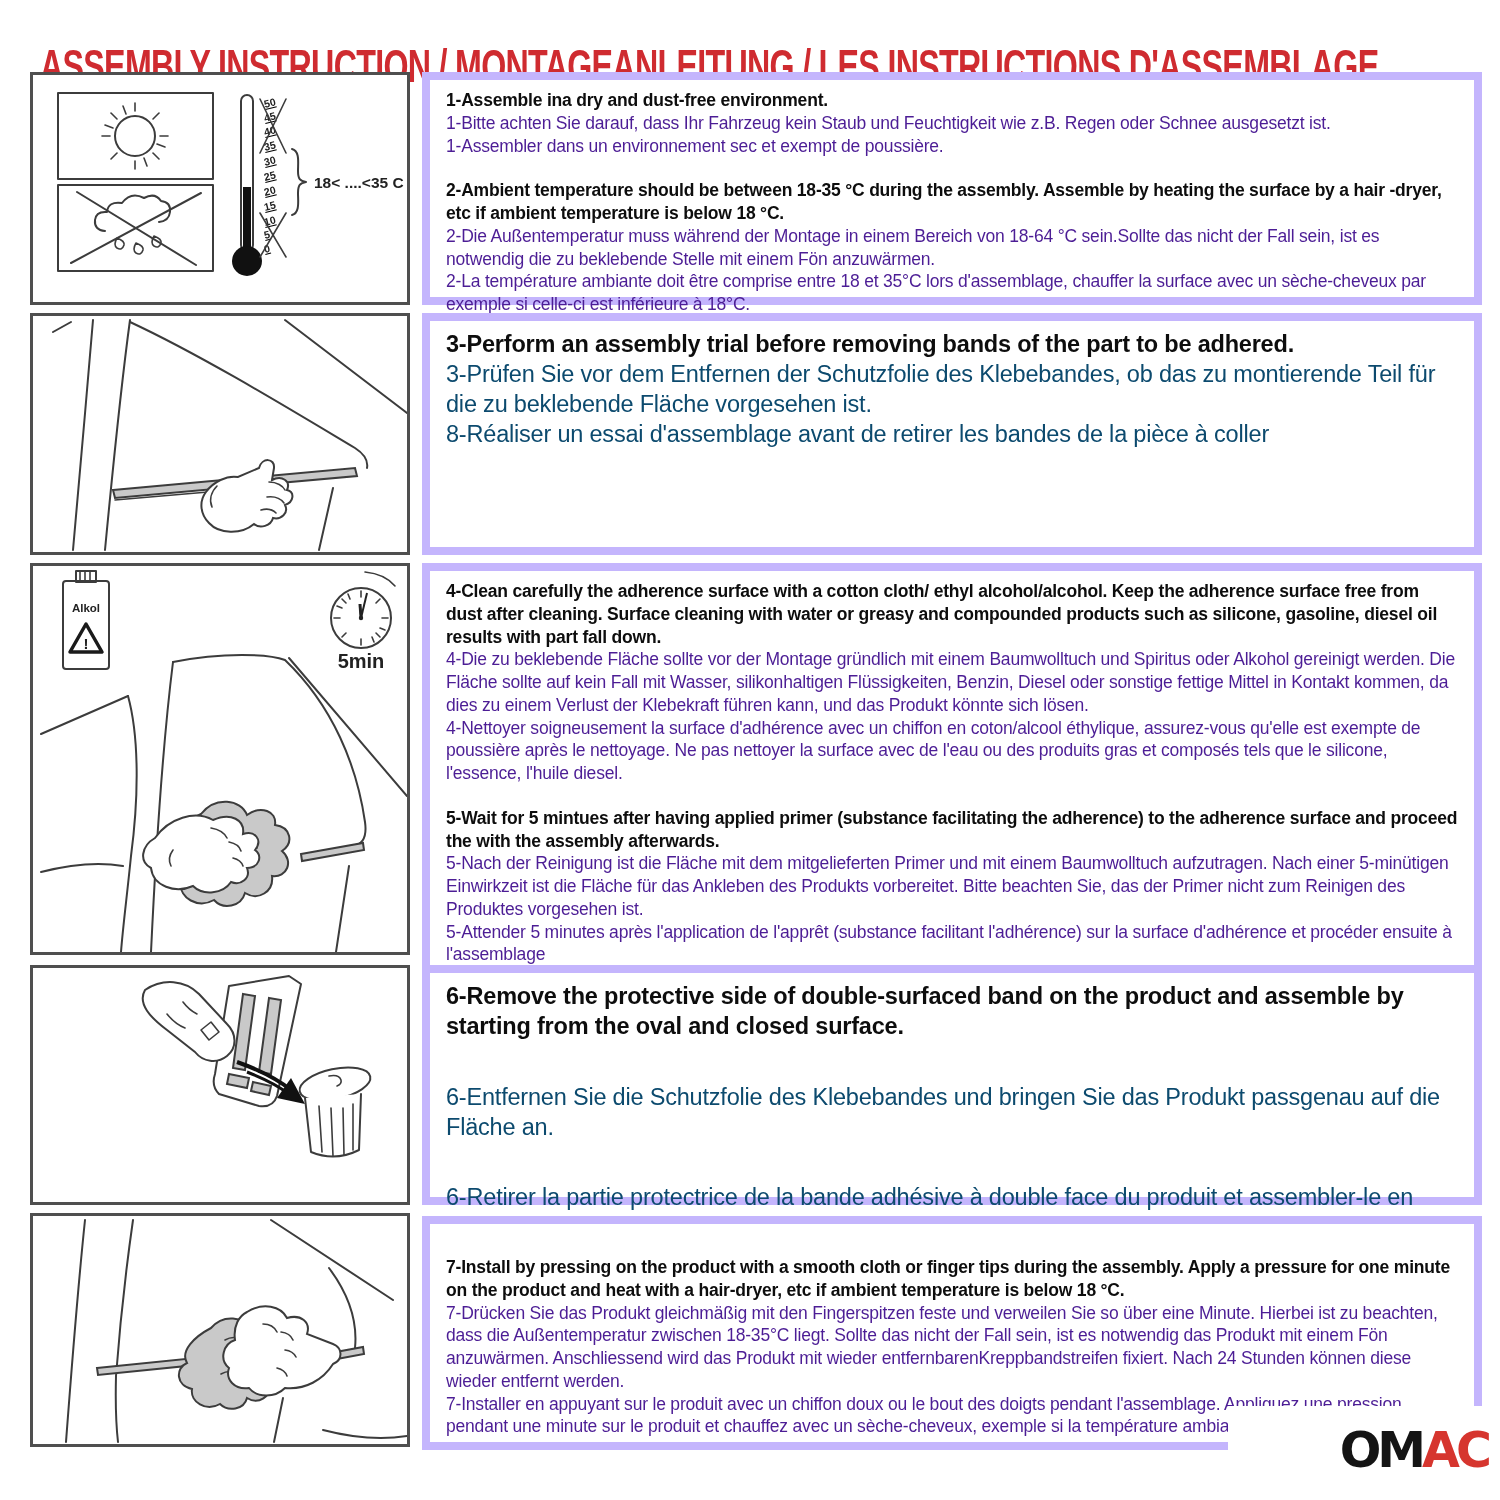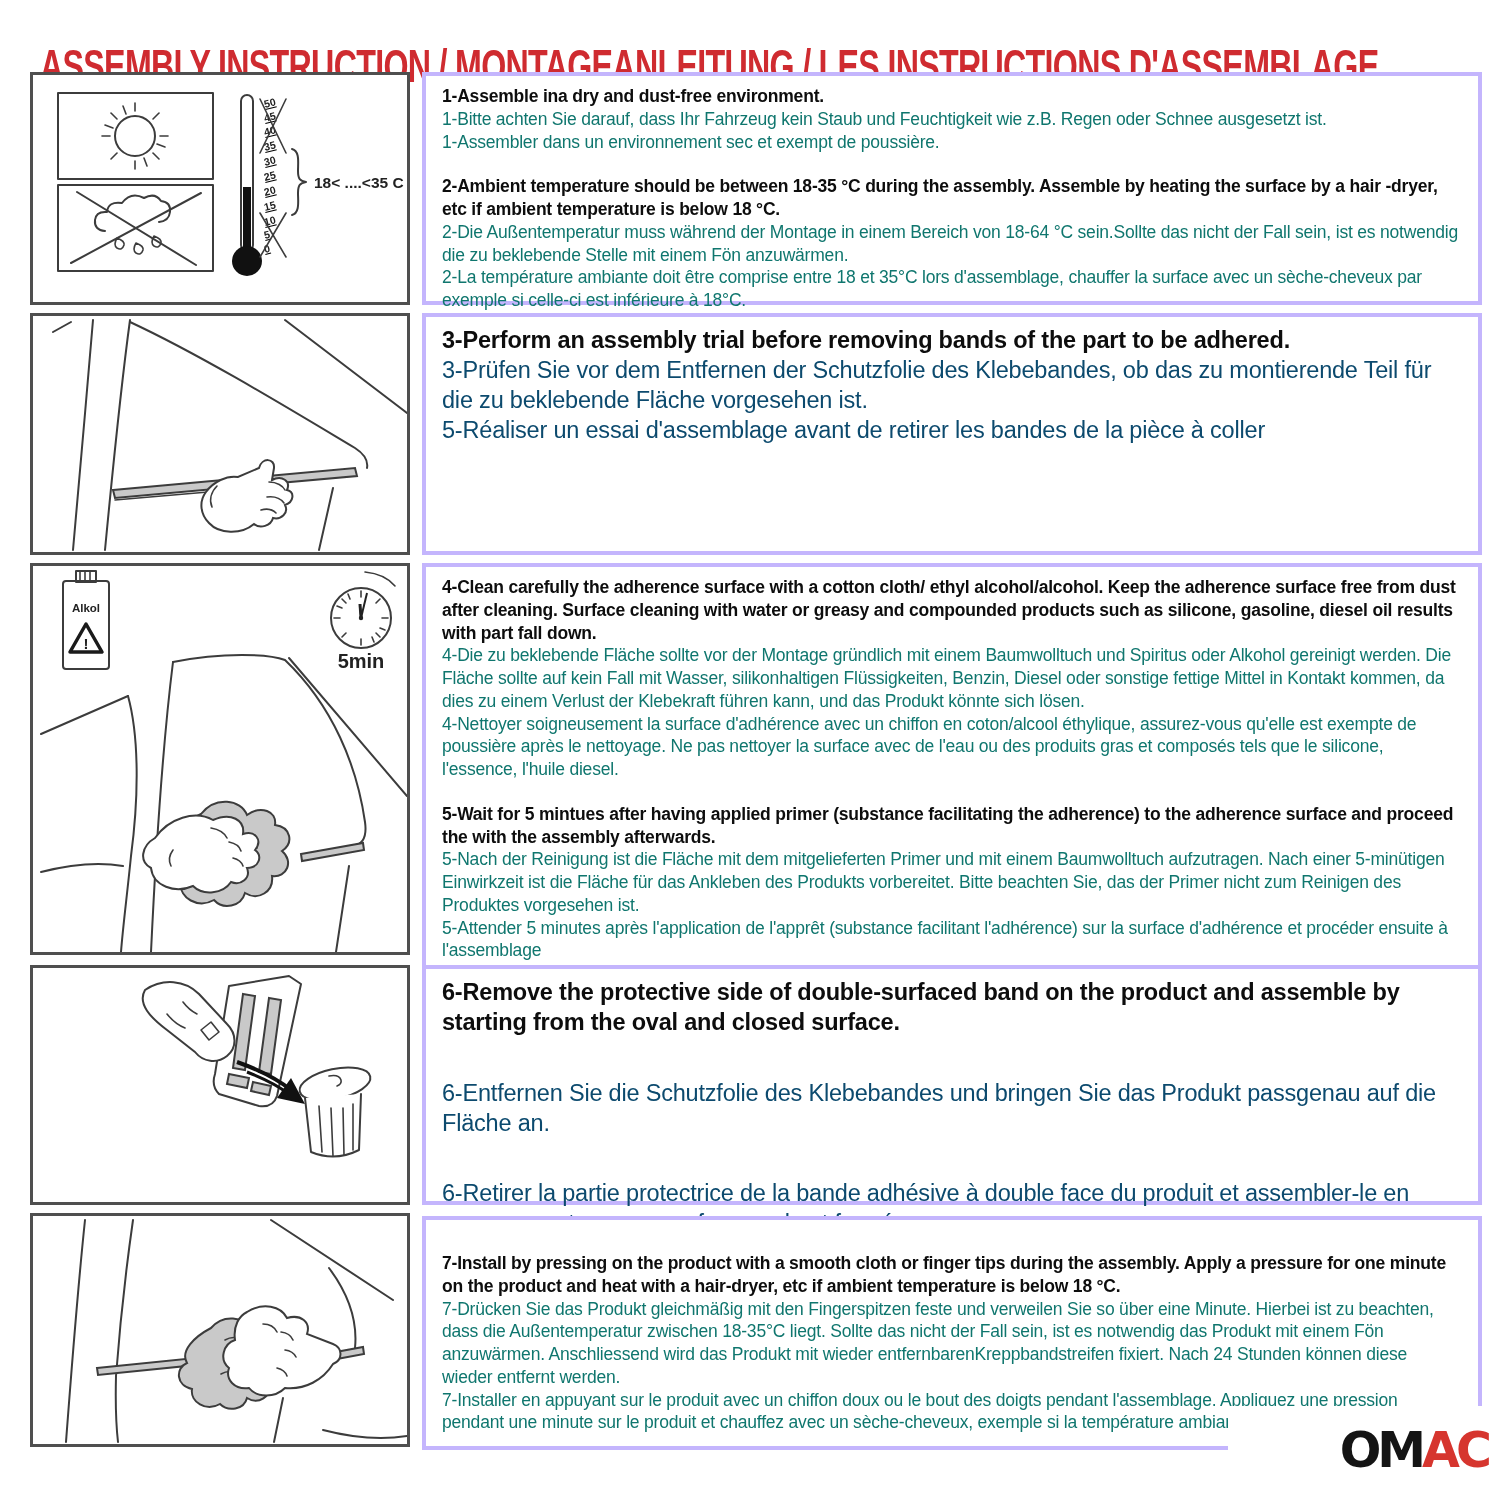--- a/index.html
+++ b/index.html
@@ -7,24 +7,24 @@
 
   .page-title{position:absolute;left:40px;top:8px;white-space:nowrap;
     font-size:46px;font-weight:800;letter-spacing:-1px;color:#cf2b30;
     transform:scaleX(.70);transform-origin:0 50%;}
 
   .figbox{position:absolute;left:30px;width:380px;background:#fff;
     border:3px solid #4f4f4f;box-sizing:border-box;}
   .figbox svg{display:block;width:100%;height:100%;}
 
   .textbox{position:absolute;left:422px;width:1060px;background:#fff;
-    border:4px solid #c4b5fd;box-sizing:border-box;padding:9px 16px;}
+    border:8px solid #c4b5fd;box-sizing:border-box;padding:9px 16px;}
   .textbox.center{display:flex;flex-direction:column;justify-content:flex-start;}
 
-  .textbox p{margin:0;font-size:17.5px;line-height:1.3;color:#0f766e;letter-spacing:-.2px;}
+  .textbox p{margin:0;font-size:17.5px;line-height:1.3;color:#4c1d95;letter-spacing:-.2px;}
   .textbox.sparse p{font-size:23.5px;line-height:1.27;color:#0c4a6e;}
   .textbox p.bold{font-weight:bold;color:#0d0d0d;}
   .textbox p.gap{margin-top:22px;}
 
   .logo{position:absolute;left:1228px;top:1406px;width:260px;height:88px;background:#fff;
     display:flex;align-items:center;justify-content:flex-end;z-index:5;
     font-family:"DejaVu Sans","Liberation Sans",sans-serif;font-weight:bold;
     font-size:49px;letter-spacing:-4px;line-height:1;}
   .logo .lb{color:#141414;}
   .logo .lr{color:#d6352e;}
@@ -131,21 +131,21 @@
         <path d="M228,194 c7,-2 12,0 15,3"></path>
         <path d="M184,170 c-6,6 -8,14 -5,21"></path>
       </g>
     </g>
   </svg>
 </div>
 
 <div class="textbox sparse center" style="top:313px;height:242px;">
   <p class="bold">3-Perform an assembly trial before removing bands of the part to be adhered.</p>
   <p>3-Prüfen Sie vor dem Entfernen der Schutzfolie des Klebebandes, ob das zu montierende Teil für die zu beklebende Fläche vorgesehen ist.</p>
-  <p>5-Réaliser un essai d'assemblage avant de retirer les bandes de la pièce à coller</p>
+  <p>8-Réaliser un essai d'assemblage avant de retirer les bandes de la pièce à coller</p>
 </div>
 
 <div class="figbox" style="top:563px;height:392px;">
   <svg viewBox="0 0 374 386">
 
     <g>
       <rect x="30" y="15" width="46" height="88" rx="3" class="lineart" stroke="#555"></rect>
       <rect x="43" y="5" width="20" height="11" class="lineart" stroke="#555"></rect>
       <g class="thin lineart" stroke="#555">
         <line x1="47" y1="5" x2="47" y2="16"></line>

